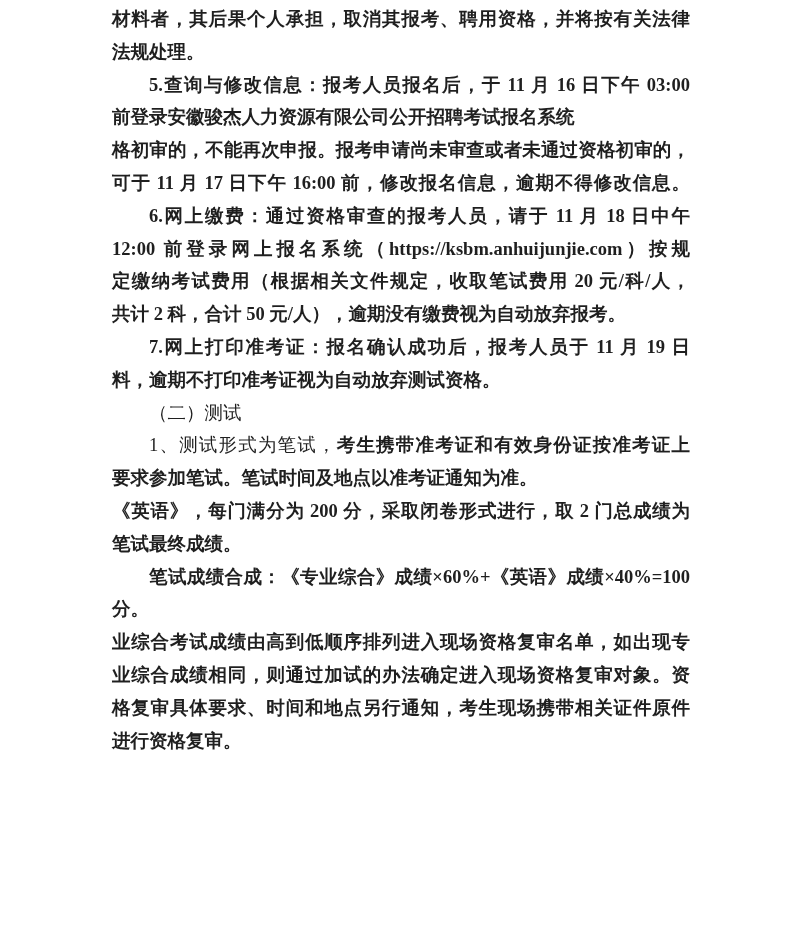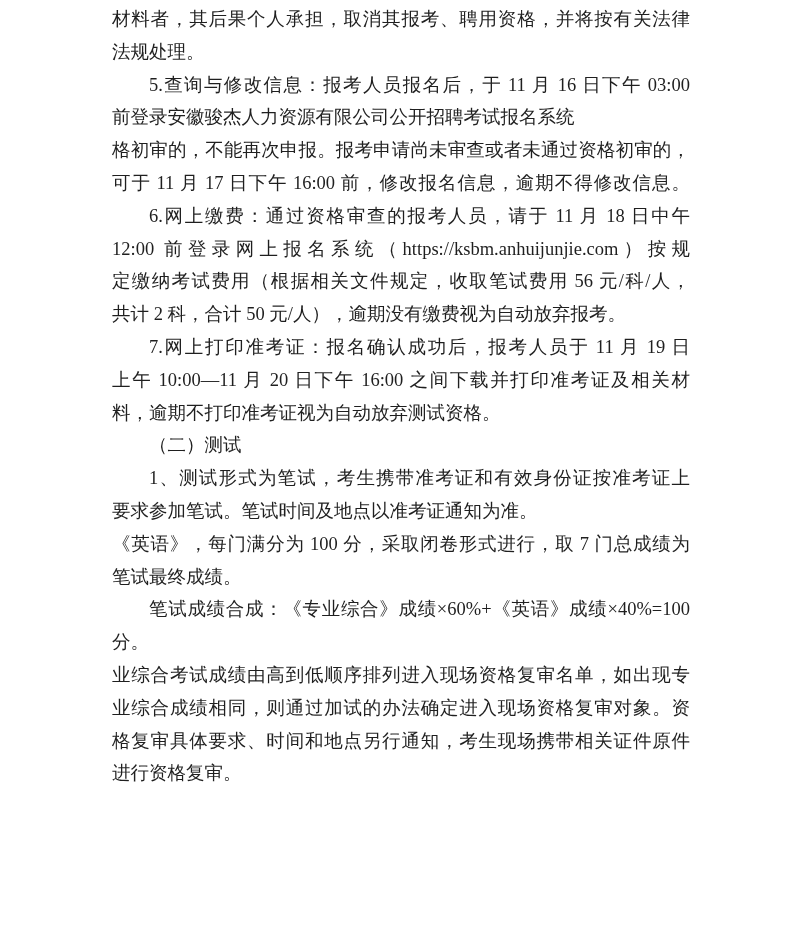--- a/index.html
+++ b/index.html
@@ -33,45 +33,44 @@
   .line.justify {
     text-align-last: justify;
   }
   .line.indent {
     text-indent: 2em;
   }
   .seg-bold {
     font-weight: 400;
   }
   .seg {
-    font-weight: 400;
+    font-weight: 700;
   }
 </style>
 </head>
 <body>
 
 <div class="page">
   <div class="doc-body" id="doc-body">
       <div class="line justify"><span class="seg">材料者，其后果个人承担，取消其报考、聘用资格，并将按有关法律</span></div>
       <div class="line"><span class="seg">法规处理。</span></div>
       <div class="line indent justify"><span class="seg">5.查询与修改信息：报考人员报名后，于 11 月 16 日下午 03:00</span></div>
       <div class="line"><span class="seg">前登录安徽骏杰人力资源有限公司公开招聘考试报名系统</span></div>
       <div class="line justify"><span class="seg">格初审的，不能再次申报。报考申请尚未审查或者未通过资格初审的，</span></div>
       <div class="line justify"><span class="seg">可于 11 月 17 日下午 16:00 前，修改报名信息，逾期不得修改信息。</span></div>
       <div class="line indent justify"><span class="seg">6.网上缴费：通过资格审查的报考人员，请于 11 月 18 日中午</span></div>
       <div class="line justify"><span class="seg">12:00 前登录网上报名系统（https://ksbm.anhuijunjie.com）按规</span></div>
-      <div class="line justify"><span class="seg">定缴纳考试费用（根据相关文件规定，收取笔试费用 56 元/科/人，</span></div>
+      <div class="line justify"><span class="seg">定缴纳考试费用（根据相关文件规定，收取笔试费用 20 元/科/人，</span></div>
       <div class="line"><span class="seg">共计 2 科，合计 50 元/人），逾期没有缴费视为自动放弃报考。</span></div>
       <div class="line indent justify"><span class="seg">7.网上打印准考证：报名确认成功后，报考人员于 11 月 19 日</span></div>
-      <div class="line justify"><span class="seg">上午 10:00—11 月 20 日下午 16:00 之间下载并打印准考证及相关材</span></div>
       <div class="line"><span class="seg">料，逾期不打印准考证视为自动放弃测试资格。</span></div>
       <div class="line indent"><span class="seg-bold">（二）测试</span></div>
       <div class="line indent justify"><span class="seg-bold">1、测试形式为笔试，</span><span class="seg">考生携带准考证和有效身份证按准考证上</span></div>
       <div class="line"><span class="seg">要求参加笔试。笔试时间及地点以准考证通知为准。</span></div>
-      <div class="line justify"><span class="seg">《英语》，每门满分为 100 分，采取闭卷形式进行，取 7 门总成绩为</span></div>
+      <div class="line justify"><span class="seg">《英语》，每门满分为 200 分，采取闭卷形式进行，取 2 门总成绩为</span></div>
       <div class="line"><span class="seg">笔试最终成绩。</span></div>
       <div class="line indent justify"><span class="seg">笔试成绩合成：《专业综合》成绩×60%+《英语》成绩×40%=100</span></div>
       <div class="line"><span class="seg">分。</span></div>
       <div class="line justify"><span class="seg">业综合考试成绩由高到低顺序排列进入现场资格复审名单，如出现专</span></div>
       <div class="line justify"><span class="seg">业综合成绩相同，则通过加试的办法确定进入现场资格复审对象。资</span></div>
       <div class="line justify"><span class="seg">格复审具体要求、时间和地点另行通知，考生现场携带相关证件原件</span></div>
       <div class="line"><span class="seg">进行资格复审。</span></div>
     </div>
 </div>
 

